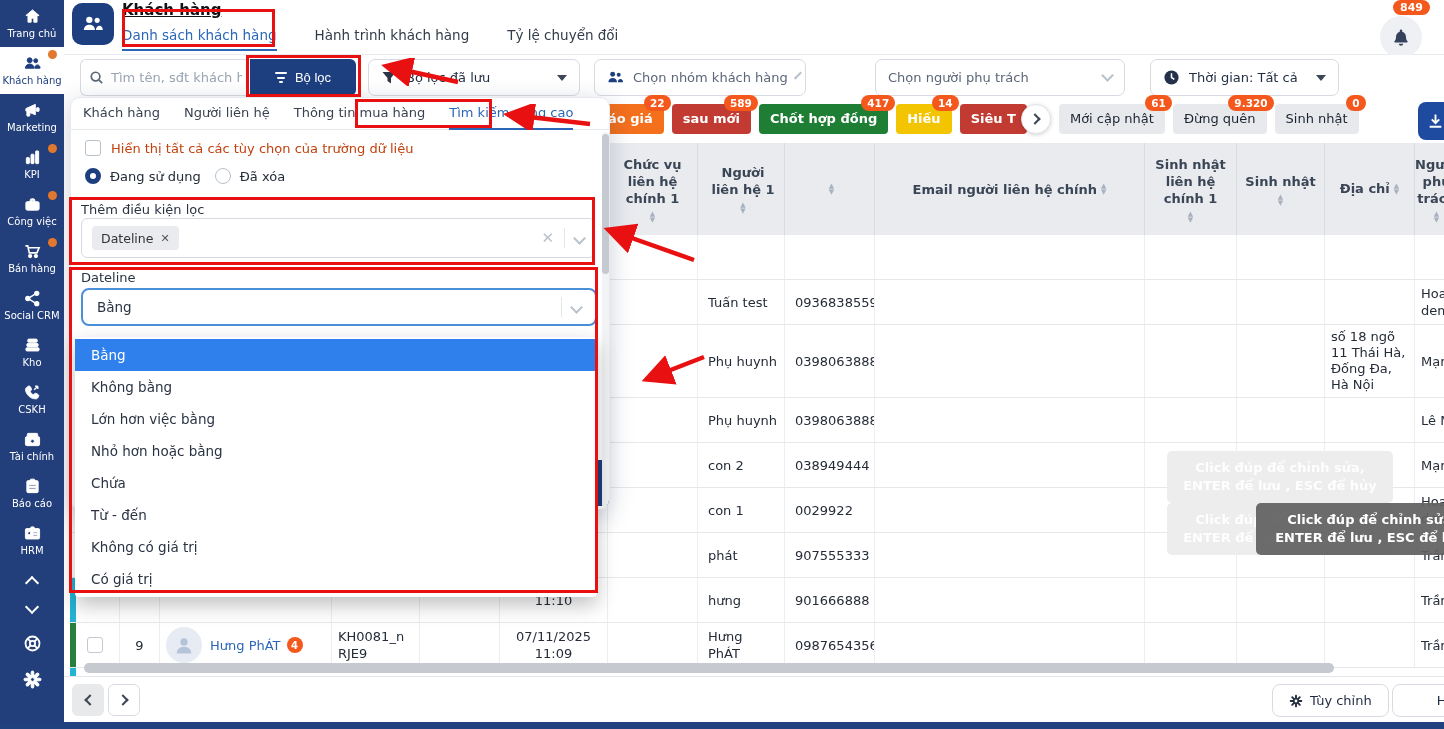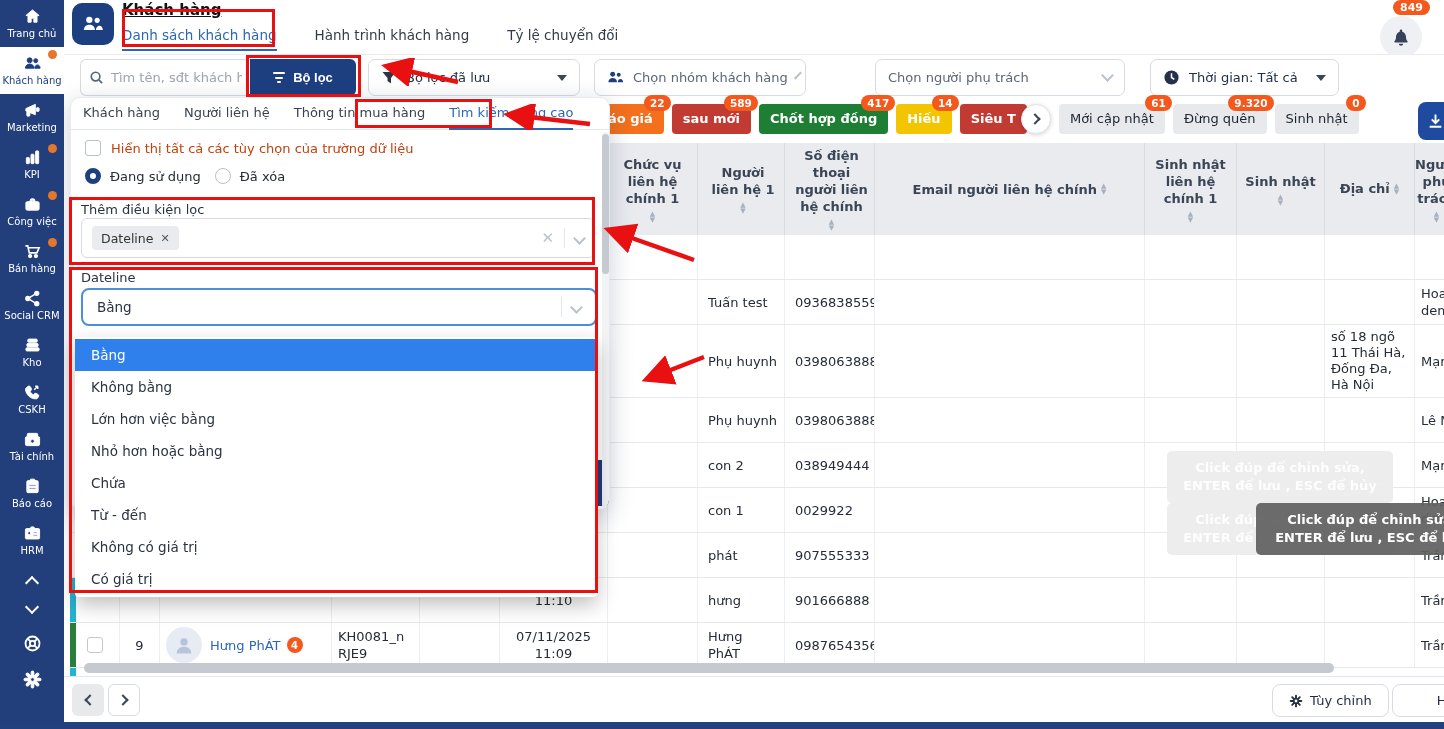--- a/index.html
+++ b/index.html
@@ -33,21 +33,21 @@
 .bell-wrap svg{width:20px;height:20px;fill:#36425c}
 .bell-badge{position:absolute;right:14px;top:0;background:#f4581c;color:#fff;font-size:11px;font-weight:bold;padding:1px 7px;border-radius:9px;z-index:2}
 
 
 .toolbar{position:absolute;left:64px;top:55px;right:0;height:46px;background:#fff}
 .search-group{position:absolute;left:16px;top:4px;display:flex;height:37px}
 .search-box{width:170px;border:1px solid #d7dbe1;border-right:none;border-radius:6px 0 0 6px;display:flex;align-items:center;padding:0 8px;gap:7px}
 .search-box svg{width:15px;height:15px;stroke:#5a6575;fill:none;flex:none}
 .search-box input{border:none;outline:none;width:100%;font-size:13px;font-family:inherit;color:#2b3442}
 .search-box input::placeholder{color:#9aa4b2}
-.btn-filter{width:106px;background:#1d3f7f;color:#fff;font-weight:bold;font-size:13px;border:none;border-radius:0 6px 6px 0;display:flex;align-items:center;justify-content:center;gap:8px;cursor:pointer}
+.btn-filter{width:106px;background:#1d3f7f;color:#fff;font-weight:normal;font-size:13px;border:none;border-radius:0 6px 6px 0;display:flex;align-items:center;justify-content:center;gap:8px;cursor:pointer}
 .flt-lines{display:flex;flex-direction:column;gap:2.5px;align-items:center}
 .flt-lines i{display:block;height:2px;border-radius:1px;background:#fff}
 .sel{position:absolute;top:4px;height:37px;border:1px solid #d7dbe1;border-radius:7px;background:#fff;display:flex;align-items:center;padding:0 12px;gap:9px;cursor:pointer}
 .sel .lbl{color:#5b6678;font-size:13px;white-space:nowrap}
 .sel .lbl.dark{color:#232f44}
 .caret{width:0;height:0;border-left:5px solid transparent;border-right:5px solid transparent;border-top:6px solid #3c4654;margin-left:auto}
 .chevlite{width:9px;height:9px;border-left:2px solid #b9c1cc;border-top:2px solid #b9c1cc;transform:rotate(225deg);margin-left:auto;margin-top:-4px}
 .funnel{width:16px;height:16px;fill:#2a3547;flex:none}
 .clockic{width:17px;height:17px;flex:none}
 
@@ -452,21 +452,20 @@
           <span class="hlbl">Chức vụ liên hệ chính 1</span>
           <span class="sort"></span>
         </span>
 
         <span class="cell hc" data-sort="1">
           <span class="hlbl">Người liên hệ 1</span>
           <span class="sort"></span>
         </span>
 
         <span class="cell hc" data-sort="1">
-          <span class="hlbl">Số điện thoại người liên hệ chính</span>
           <span class="sort"></span>
         </span>
 
         <span class="cell hc" data-sort="1">
           <span class="hlbl">Email người liên hệ chính</span>
           <span class="sort"></span>
         </span>
 
         <span class="cell hc" data-sort="1">
           <span class="hlbl">Sinh nhật liên hệ chính 1</span>

